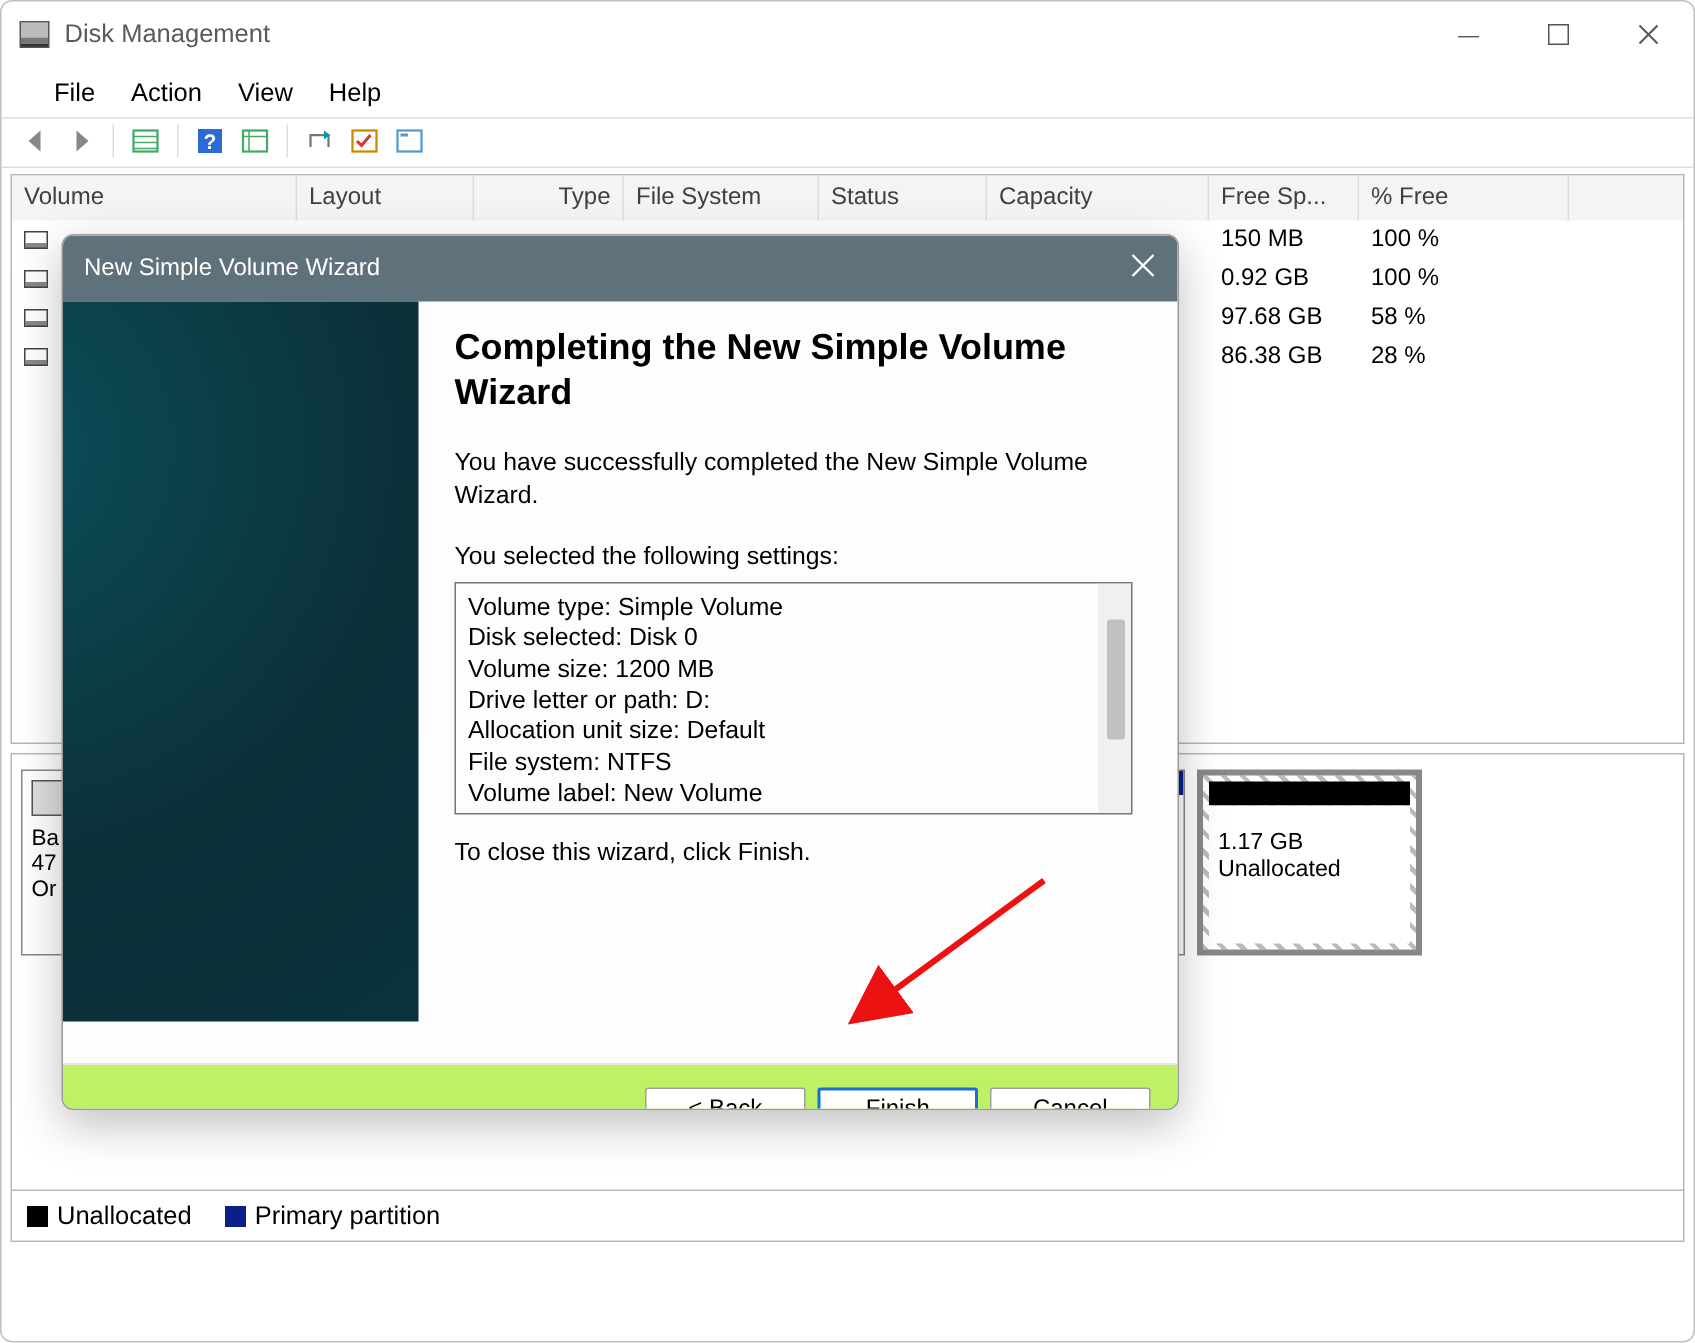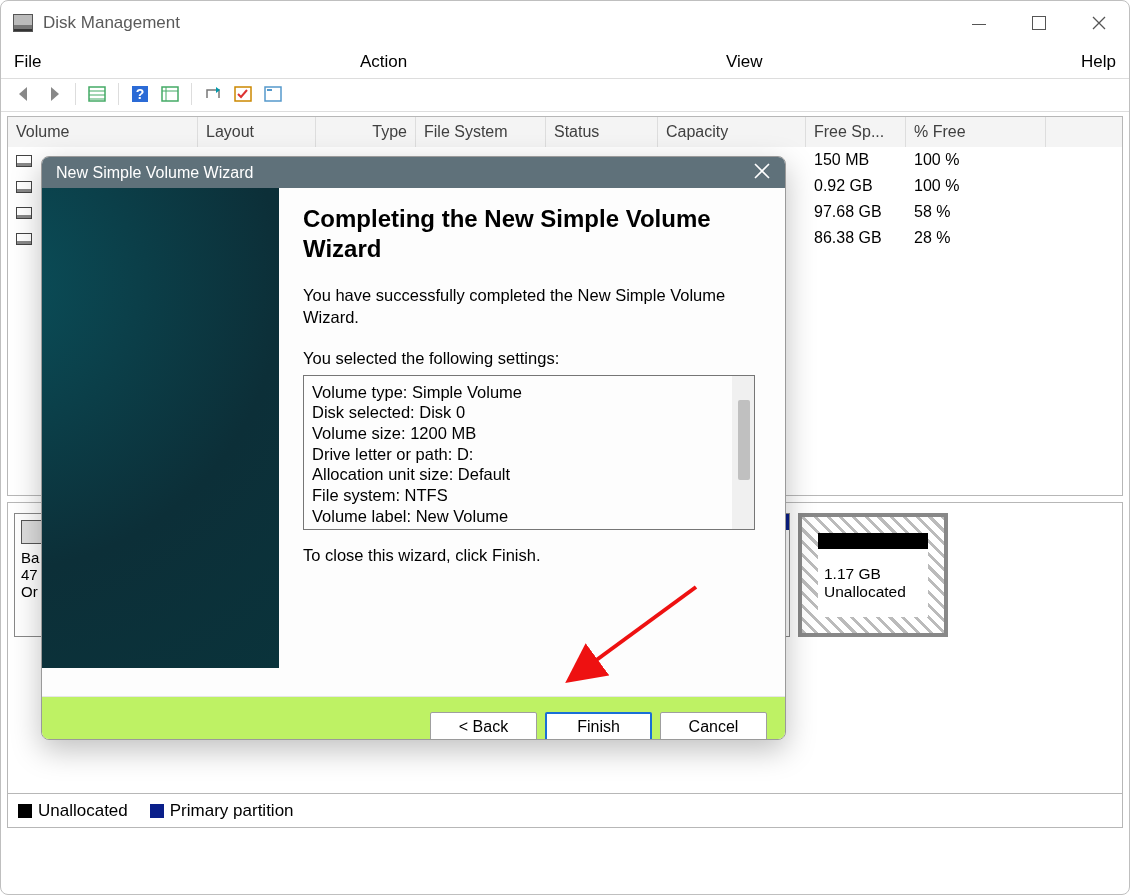--- a/index.html
+++ b/index.html
@@ -37,21 +37,21 @@
   .winbtns { margin-left:auto; display:flex; height:100%;}
   .winbtns div{
     width:60px;display:flex;align-items:center;justify-content:center;
     color:#555;font-size:14px;
   }
   .winbtn-rect{width:14px;height:14px;border:1px solid #555;display:inline-block;}
   .winbtn-x svg{width:14px;height:14px;stroke:#555;stroke-width:1.3;}
   .winbtn-min{font-weight:300;font-size:18px;}
 
   .menubar{
-    display:flex;gap:24px;padding:6px 13px;font-size:17px;justify-content:space-between;
+    display:flex;gap:24px;padding:6px 35px;font-size:17px;
   }
   .menubar span{cursor:default;}
   .toolbar{
     display:flex;align-items:center;gap:4px;
     padding:2px 10px 4px;
     border-top:1px solid #ddd;
     border-bottom:1px solid #ddd;
   }
   .tbtn{
     width:26px;height:26px;display:flex;align-items:center;justify-content:center;
@@ -125,21 +125,21 @@
   .legend .sw{width:14px;height:14px;display:inline-block;vertical-align:-2px;margin-right:6px;}
   .sw.black{background:#000;}
   .sw.navy{background:#0a1f8a;}
   .dialog{
     position:absolute;left:40px;top:155px;width:745px;height:584px;
     background:#fdfdfd;border:1px solid #9a9a9a;border-radius:8px;
     box-shadow:0 10px 30px rgba(0,0,0,.25);
     overflow:hidden;
   }
   .dlg-title{
-    height:31px;background:#5f717a;color:#fff;display:flex;align-items:center;
+    height:44px;background:#5f717a;color:#fff;display:flex;align-items:center;
     padding:0 14px 0 14px;font-size:16px;
   }
   .dlg-close{margin-left:auto;cursor:pointer;}
   .dlg-close svg{width:18px;height:18px;stroke:#fff;stroke-width:1.6;}
   .dlg-body{display:flex;height:480px;}
   .dlg-side{
     width:237px;height:100%;
     background:
       radial-gradient(circle at -20% 20%, #0a4f5a 0%, #0c2f38 60%, #0a333b 100%);
   }
@@ -309,21 +309,21 @@
   <div class="disk-row">
     <div class="disk-info">
       <span class="disk-ico"></span><br>
       <span>Ba</span><br>
       <span>47</span><br>
       <span>Or</span>
     </div>
     <div class="vol-box navy" style="flex:0 0 620px">
       <div class="cap"></div>
     </div>
-    <div class="vol-box vol-hatch" style="flex:0 0 150px;padding:16px">
+    <div class="vol-box vol-hatch" style="flex:0 0 150px;padding:4px">
       <div class="cap" style="margin:0"></div>
       <div class="inner" style="height:calc(100% - 16px);padding:16px 6px">
         <span>1.17 GB</span><br>
         <span>Unallocated</span>
       </div>
     </div>
   </div>
 
   <div class="legend">
     <span><span class="sw black"></span><span>Unallocated</span></span>

